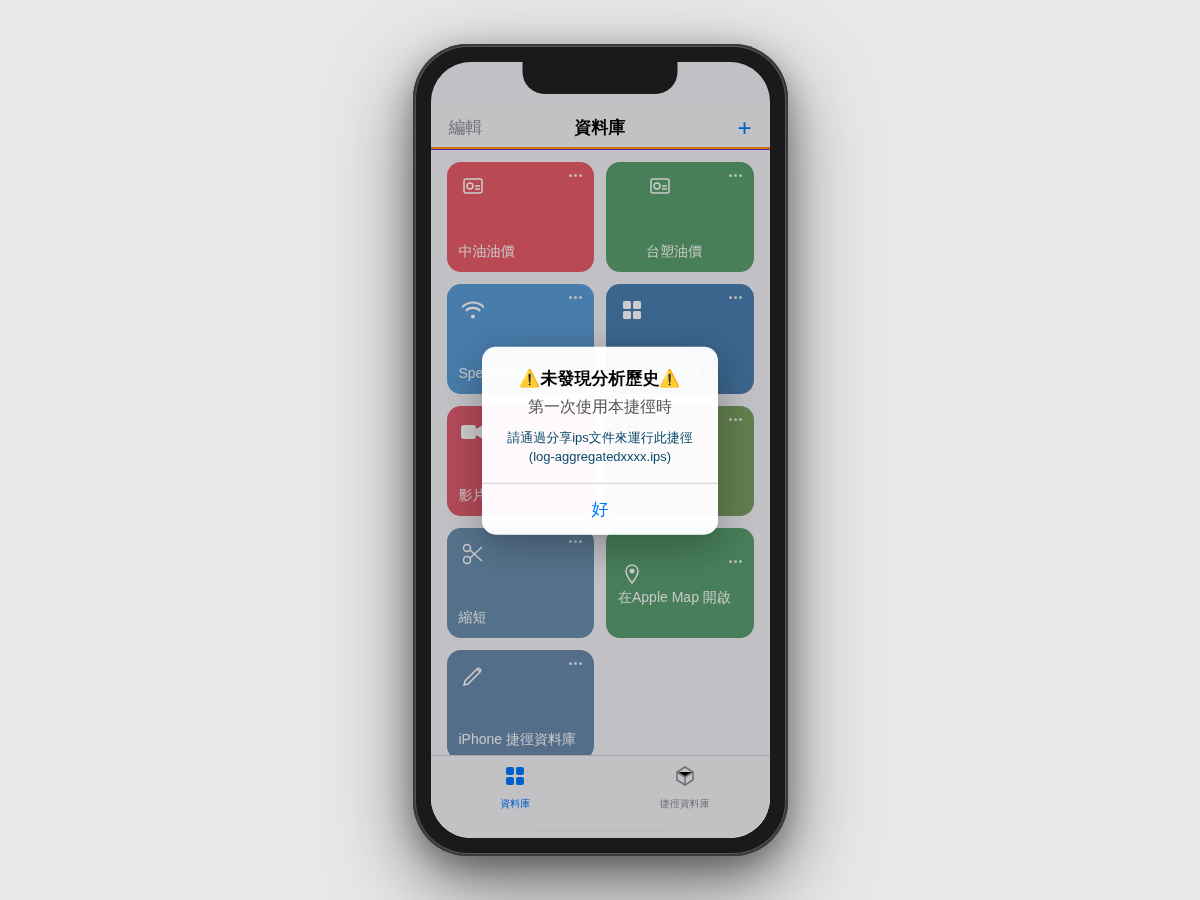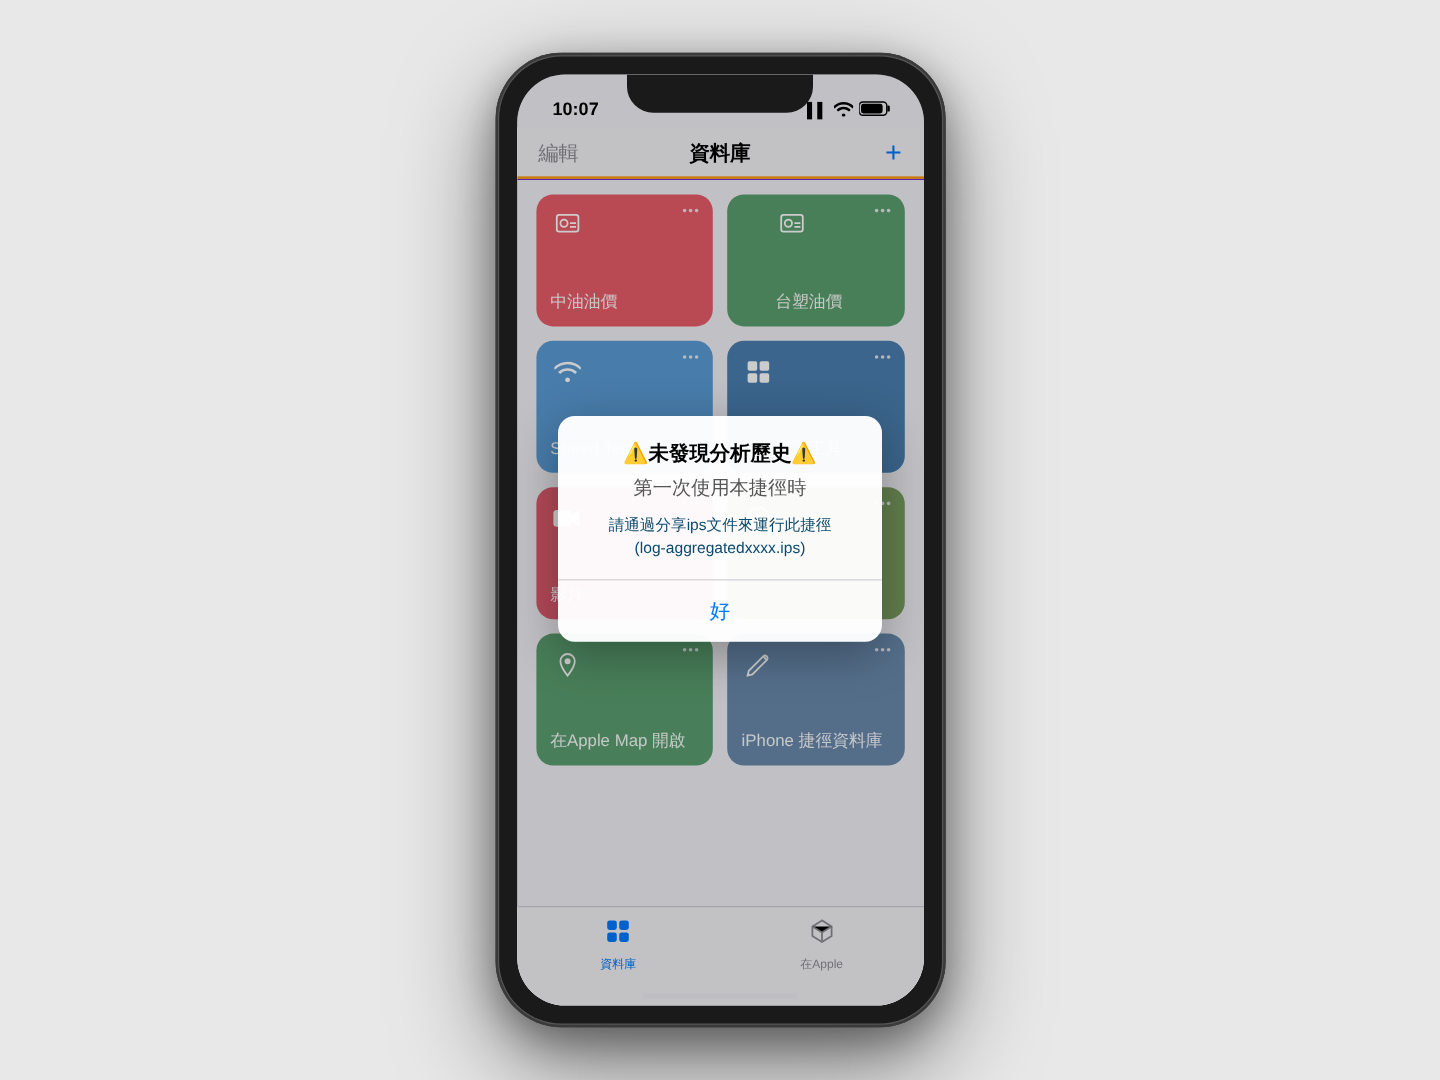--- a/index.html
+++ b/index.html
@@ -155,21 +155,21 @@
 
     .shortcut-card.red { background: #e85d6a; }
     .shortcut-card.blue { background: #5b9bd5; }
     .shortcut-card.green { background: #5a9f6e; padding-left: 40px; }
     .shortcut-card.pink-red { background: #e05c6e; }
     .shortcut-card.dark-blue { background: #4a7fb0; }
     .shortcut-card.olive { background: #7a9e60; }
     .shortcut-card.gray-blue { background: #6b8faf; }
     .shortcut-card.teal { background: #4a8fa0; }
     .shortcut-card.slate { background: #6a8aad; }
-    .shortcut-card.green2 { background: #5a9e70; }
+    .shortcut-card.green2 { background: #5a9e70; justify-content: center; }
 
     .card-top {
       display: flex;
       justify-content: space-between;
       align-items: flex-start;
     }
 
     .card-icon {
       width: 28px;
       height: 28px;
@@ -257,21 +257,21 @@
       z-index: 60;
       border-radius: 40px;
     }
 
     
     .alert-dialog {
       position: absolute;
       top: 50%;
       left: 50%;
       transform: translate(-50%, -55%);
-      width: 270px;
+      width: 236px;
       background: rgba(255,255,255,0.97);
       border-radius: 14px;
       z-index: 70;
       overflow: hidden;
       box-shadow: 0 10px 40px rgba(0,0,0,0.3);
     }
 
     .alert-content {
       padding: 20px 16px 16px;
       text-align: center;
@@ -326,40 +326,20 @@
   </style>
 </head>
 <body>
 
 <div class="phone-container">
   <div class="phone-body">
     <div class="phone-screen">
 
       <div class="notch"></div>
 
-      <div class="status-bar">
-        <span class="status-time">10:07</span>
-        <div class="status-icons">
-          <span>▌▌</span>
-          <span>
-            <svg width="16" height="12" viewBox="0 0 16 12" fill="none">
-              <path d="M8 9.5C8.83 9.5 9.5 10.17 9.5 11S8.83 12.5 8 12.5 6.5 11.83 6.5 11 7.17 9.5 8 9.5z" fill="#000"></path>
-              <path d="M8 6C9.8 6 11.4 6.8 12.5 8L13.9 6.6C12.4 5.0 10.3 4 8 4s-4.4 1.0-5.9 2.6L3.5 8C4.6 6.8 6.2 6 8 6z" fill="#000"></path>
-              <path d="M8 2C11.0 2 13.7 3.3 15.5 5.4L16.9 4C14.7 1.5 11.5 0 8 0S1.3 1.5 -0.9 4L0.5 5.4C2.3 3.3 5.0 2 8 2z" fill="#000"></path>
-            </svg>
-          </span>
-          <span>
-            <svg width="26" height="13" viewBox="0 0 26 13">
-              <rect x="0" y="1" width="23" height="11" rx="3" ry="3" fill="none" stroke="#000" stroke-width="1.2"></rect>
-              <rect x="23.5" y="4" width="2" height="5" rx="1" fill="#000"></rect>
-              <rect x="1.5" y="2.5" width="18" height="8" rx="2" fill="#000"></rect>
-            </svg>
-          </span>
-        </div>
-      </div>
 
       <div class="nav-bar">
         <span class="nav-edit">編輯</span>
         <span class="nav-title">資料庫</span>
         <span class="nav-add">+</span>
         <div class="nav-underline"></div>
       </div>
 
       <div class="shortcuts-area">
         <div class="shortcuts-grid">
@@ -466,20 +446,38 @@
               </div>
               <div class="card-menu">
                 <span></span>
                   <span></span>
                   <span></span>
               </div>
             </div>
             <div class="card-title"></div>
           </div>
 
+          <div class="shortcut-card gray-blue">
+            <div class="card-top">
+              <div class="card-icon">
+                <svg width="22" height="22" viewBox="0 0 22 22">
+                  <circle cx="5" cy="17" r="3.5" fill="none" stroke="white" stroke-width="1.5"></circle>
+                  <circle cx="5" cy="5" r="3.5" fill="none" stroke="white" stroke-width="1.5"></circle>
+                  <line x1="7.5" y1="15.5" x2="20" y2="4" stroke="white" stroke-width="1.5"></line>
+                  <line x1="7.5" y1="6.5" x2="20" y2="18" stroke="white" stroke-width="1.5"></line>
+                </svg>
+              </div>
+              <div class="card-menu">
+                <span></span>
+                  <span></span>
+                  <span></span>
+              </div>
+            </div>
+            <div class="card-title">縮短</div>
+          </div>
 
           <div class="shortcut-card green2">
             <div class="card-top">
               <div class="card-icon">
                 <svg width="22" height="22" viewBox="0 0 22 22" fill="white">
                   <path d="M11 2C7.7 2 5 4.7 5 8c0 4.5 6 12 6 12s6-7.5 6-12c0-3.3-2.7-6-6-6z" fill="none" stroke="white" stroke-width="1.5"></path>
                   <circle cx="11" cy="8" r="2.5" fill="white"></circle>
                 </svg>
               </div>
               <div class="card-menu">
@@ -525,21 +523,21 @@
           <span class="tab-label">資料庫</span>
         </div>
         <div class="tab-item">
           <div class="tab-icon inactive">
             <svg width="24" height="24" viewBox="0 0 24 24">
               <path d="M12 3L4 8v8l8 5 8-5V8z" fill="none" stroke="#8e8e93" stroke-width="1.5"></path>
               <path d="M4 8l8 5 8-5" stroke="#8e8e93" stroke-width="1.5"></path>
               <line x1="12" y1="13" x2="12" y2="21" stroke="#8e8e93" stroke-width="1.5"></line>
             </svg>
           </div>
-          <span class="tab-label inactive">在Apple</span>
+          <span class="tab-label inactive">捷徑資料庫</span>
         </div>
       </div>
 
       <div class="home-indicator"></div>
 
       <div class="overlay-backdrop"></div>
 
       <div class="alert-dialog">
         <div class="alert-content">
           <div class="alert-title">⚠️未發現分析歷史⚠️</div>

